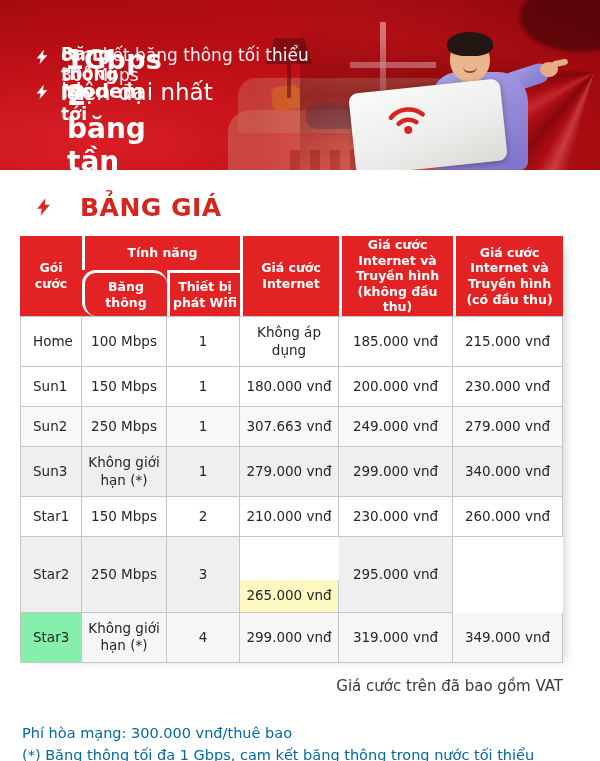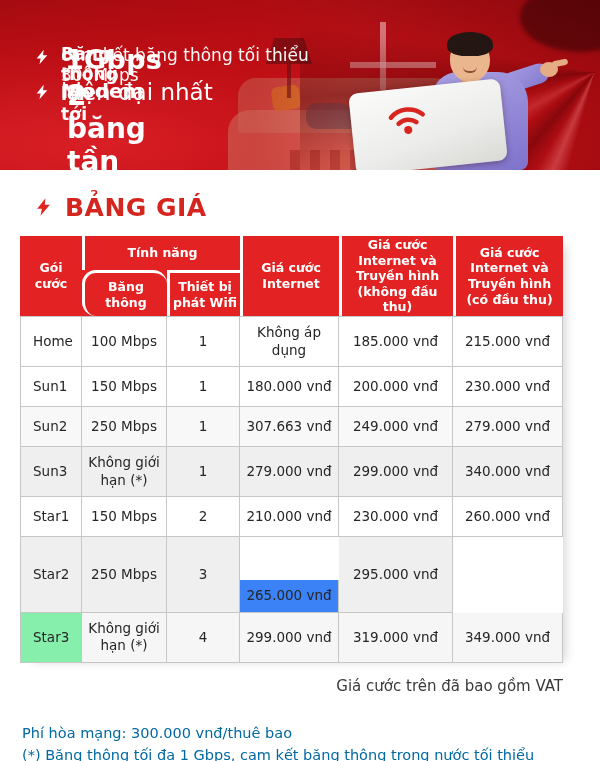--- a/index.html
+++ b/index.html
@@ -58,21 +58,21 @@
   .bolt-white { position:static; flex:0 0 16px; margin-top:5px; margin-right:11px; }
   .bullet-text { position:static; color:#fff; }
   .b1-line1 { font-size:17px; font-weight:600; letter-spacing:.2px; }
   .b1-big { font-size:27px; font-weight:800; margin-left:4px; letter-spacing:.3px; }
   .b1-line2 { font-size:17px; font-weight:400; margin-top:1px; opacity:.97; }
   .b2-prefix { font-size:20px; font-weight:600; }
   .b2-big { font-size:28px; font-weight:800; margin-left:6px; }
   .b2-line2 { font-size:23px; font-weight:400; }
 
   
-  .section-title { display:flex; align-items:center; gap:12px; margin:22px 0 14px 34px; height:30px; }
+  .section-title { display:flex; align-items:center; gap:27px; margin:22px 0 14px 34px; height:30px; }
   .section-title svg { width:19px; height:28px; }
   .section-title h1 { font-size:25px; font-weight:800; color:#d4251f; letter-spacing:.5px; }
 
   
   .price-table { width:543px; margin-left:20px; box-shadow:8px 4px 10px -6px rgba(0,0,0,.18); }
   .hdr { display:grid; grid-template-columns:62px 85px 73px 99px 114px 110px; grid-template-rows:34px 46px; background:#e32323; color:#fff; }
   .hdr > div { display:flex; align-items:center; justify-content:center; text-align:center; font-size:12.5px; font-weight:700; line-height:1.25; padding:2px 3px; }
   .h-package { grid-column:1; grid-row:1/3; }
   .h-features { grid-column:2/4; grid-row:1; border-left:3px solid #fff; }
   .h-bandwidth { grid-column:2; grid-row:2; border-left:3px solid #fff; border-top:3px solid #fff;border-radius:14px; }
@@ -208,21 +208,21 @@
           <div>150 Mbps</div>
           <div>2</div>
           <div>210.000 vnđ</div>
           <div>230.000 vnđ</div>
           <div>260.000 vnđ</div>
         </div>
         <div class="trow">
           <div style="background: rgb(239, 239, 239);">Star2</div>
           <div style="background: rgb(239, 239, 239);">250 Mbps</div>
           <div style="background: rgb(239, 239, 239);">3</div>
-          <div style="background: #3b82f6; margin-top: 43px;">265.000 vnđ</div>
+          <div style="background: #fef9c3; margin-top: 43px;">265.000 vnđ</div>
           <div style="background: rgb(239, 239, 239);">295.000 vnđ</div>
         </div>
         <div class="trow">
           <div style="background: #86efac;">Star3</div>
           <div style="background: rgb(246, 246, 246);">Không giới hạn (*)</div>
           <div style="background: rgb(246, 246, 246);">4</div>
           <div style="background: rgb(246, 246, 246);">299.000 vnđ</div>
           <div style="background: rgb(246, 246, 246);">319.000 vnđ</div>
           <div style="background: rgb(246, 246, 246);">349.000 vnđ</div>
         </div>

